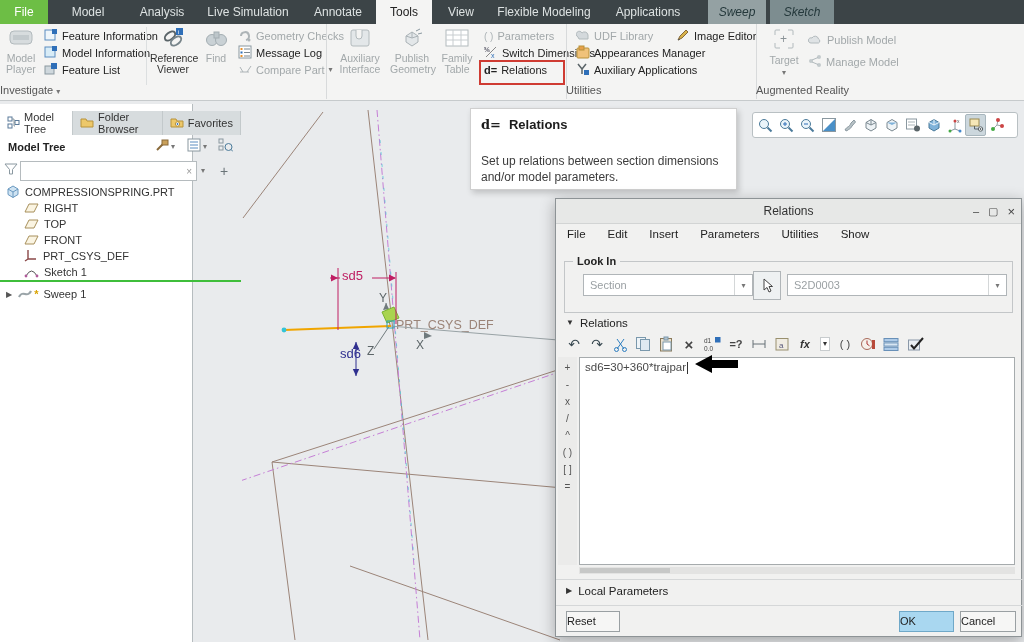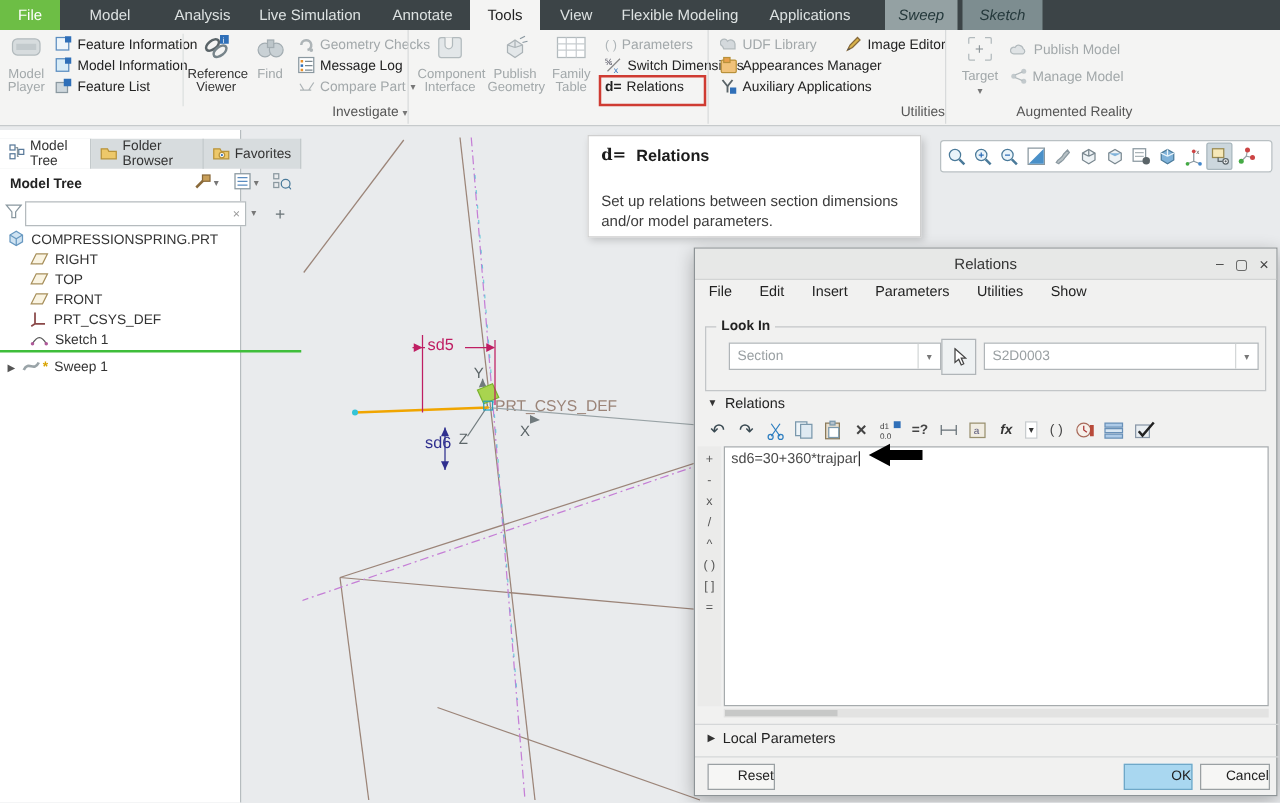--- a/index.html
+++ b/index.html
@@ -11,21 +11,21 @@
   .tabbar{position:absolute;left:0;top:0;width:1024px;height:24px;background:#3c4447;display:flex}
   .tab{height:24px;line-height:24px;text-align:center;font-size:12px;color:#dde2e2;flex:0 0 auto}
   .tab.file{background:#6dbe45;color:#fff}
   .tab.active{background:#f4f4f3;color:#222}
   .tab.ctx1{background:#94a1a3;color:#24383b;font-style:italic}
   .tab.ctx2{background:#7d8d90;color:#24383b;font-style:italic}
   
   .ribbon{position:absolute;left:0;top:24px;width:1024px;height:76px;background:#f4f4f3;border-bottom:1px solid #c6cacc}
   .vsep{position:absolute;top:3px;height:58px;width:1px;background:#dcdfe0}
   .gsep{position:absolute;top:0;height:75px;width:1px;background:#d8dadb}
-  .glabel{position:absolute;top:60px;height:14px;font-size:11px;color:#555;text-align:right}
+  .glabel{position:absolute;top:60px;height:14px;font-size:11px;color:#555;text-align:left}
   .bigbtn{position:absolute;top:3px;text-align:center;font-size:10.5px;line-height:11px;color:#333}
   .bigbtn .bicon{margin:0 auto 2px auto}
   .dim{color:#a2a8aa!important}
   .smallitem{position:absolute;height:16px;display:flex;align-items:center;gap:4px;font-size:11px;color:#222;white-space:nowrap}
   .redbox{position:absolute;border:2px solid #cf3b32}
   .ic{display:inline-block;flex:0 0 auto}
   .caret{font-size:8px;color:#777;line-height:1}
   
   .nav{position:absolute;left:0;top:104px;width:193px;height:542px;background:#fff;border-right:1px solid #b6bcbf;box-sizing:border-box}
   .navtabs{position:absolute;left:0;top:7px;width:241px;height:24px;background:#d7dcde;display:flex}
@@ -62,21 +62,21 @@
   .dtb{position:absolute;left:10px;top:134px;height:22px;display:flex;align-items:center;gap:7px}
   .dtb .ti{height:18px;min-width:16px;display:flex;align-items:center;justify-content:center;font-size:11px;color:#3a4a52}
   .opstrip{position:absolute;left:2px;top:158px;width:19px;height:208px;background:#ebebea;display:flex;flex-direction:column;align-items:center;padding-top:2px;box-sizing:border-box}
   .opstrip span{height:17px;line-height:17px;font-size:10px;color:#555}
   .editor{position:absolute;left:23px;top:158px;width:436px;height:208px;background:#fff;border:1px solid #a6abad;box-sizing:border-box;font-size:11.5px;color:#4a4a4a;padding:3px 5px}
   .caretbar{display:inline-block;width:1px;height:12px;background:#333;vertical-align:middle;margin-left:1px}
   .hscroll{position:absolute;left:23px;top:368px;width:436px;height:7px;background:#e3e3e2}
   .hscroll .thumb{position:absolute;left:1px;top:1px;width:90px;height:5px;background:#c7c8c7}
   .dsep{position:absolute;left:0;width:467px;height:1px;background:#d5d7d8}
   .lprow{position:absolute;left:10px;top:386px;display:flex;align-items:center;gap:6px;font-size:11.5px;color:#222}
-  .btn{position:absolute;height:21px;line-height:19px;text-align:right;font-size:11px;color:#222;background:#f6f6f5;border:1px solid #9aa0a3;box-sizing:border-box}
+  .btn{position:absolute;height:21px;line-height:19px;text-align:left;font-size:11px;color:#222;background:#f6f6f5;border:1px solid #9aa0a3;box-sizing:border-box}
   .btn.ok{background:#a9d7f0;border-color:#6fa8c8}
   .tri{font-size:8px;color:#333;line-height:1}
 </style>
 </head>
 <body>
 
 <div class="tabbar">
   <div class="tab file" style="width:48px">File</div>
   <div class="tab" style="width:80px">Model</div>
   <div class="tab" style="width:68px">Analysis</div>
@@ -173,21 +173,21 @@
   </div>
   <div class="gsep" style="left:326px"></div>
 
   <div class="bigbtn dim" style="left:334px;width:52px">
     <span class="bicon ic">
       <svg width="24" height="22">
           <rect x="3" y="3" width="18" height="16" rx="2" fill="#e3e7e9" stroke="#b2babd"></rect>
           <path d="M8 3 v6 a3 3 0 0 0 6 0 V3" fill="#f4f4f3" stroke="#b2babd"></path>
         </svg>
     </span>
-    <span>Component Interface</span>
+    <span>Auxiliary Interface</span>
   </div>
   <div class="bigbtn dim" style="left:390px;width:44px">
     <span class="bicon ic">
       <svg width="24" height="22">
           <path d="M6 9 L12 5 L18 9 L18 15 L12 19 L6 15 Z" fill="#e3e7e9" stroke="#aab2b6"></path>
           <path d="M12 5 v6 M12 11 L6 9 M12 11 L18 9" stroke="#aab2b6" fill="none"></path>
           <path d="M16 4 l4-2 M18 7 l4-1" stroke="#8a98a0"></path>
         </svg>
     </span>
     <span>Publish Geometry</span>

